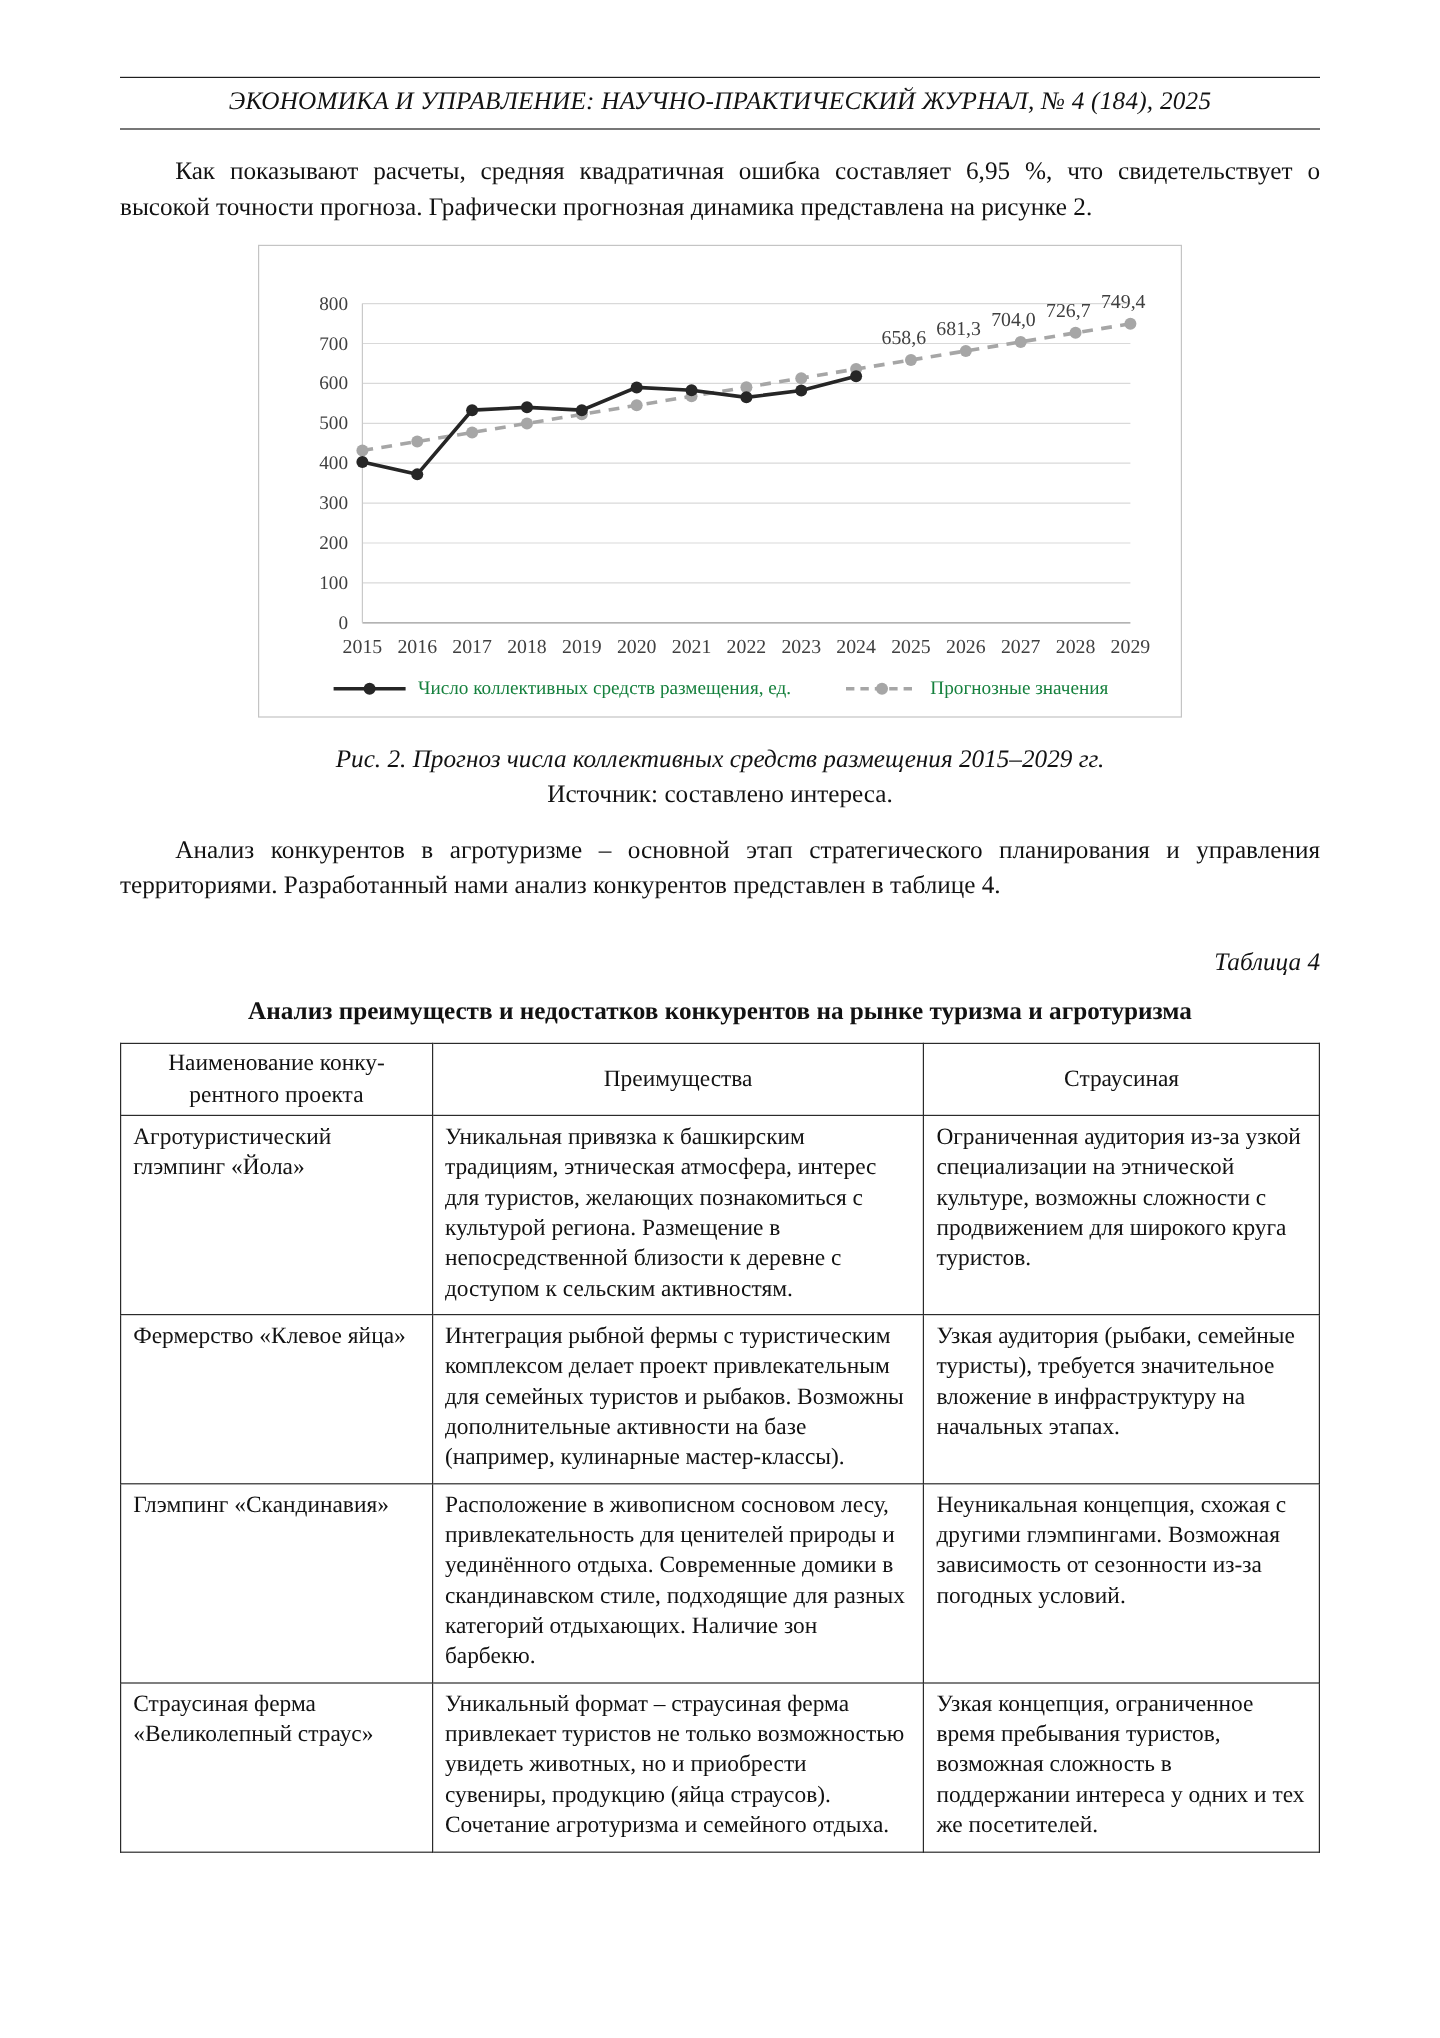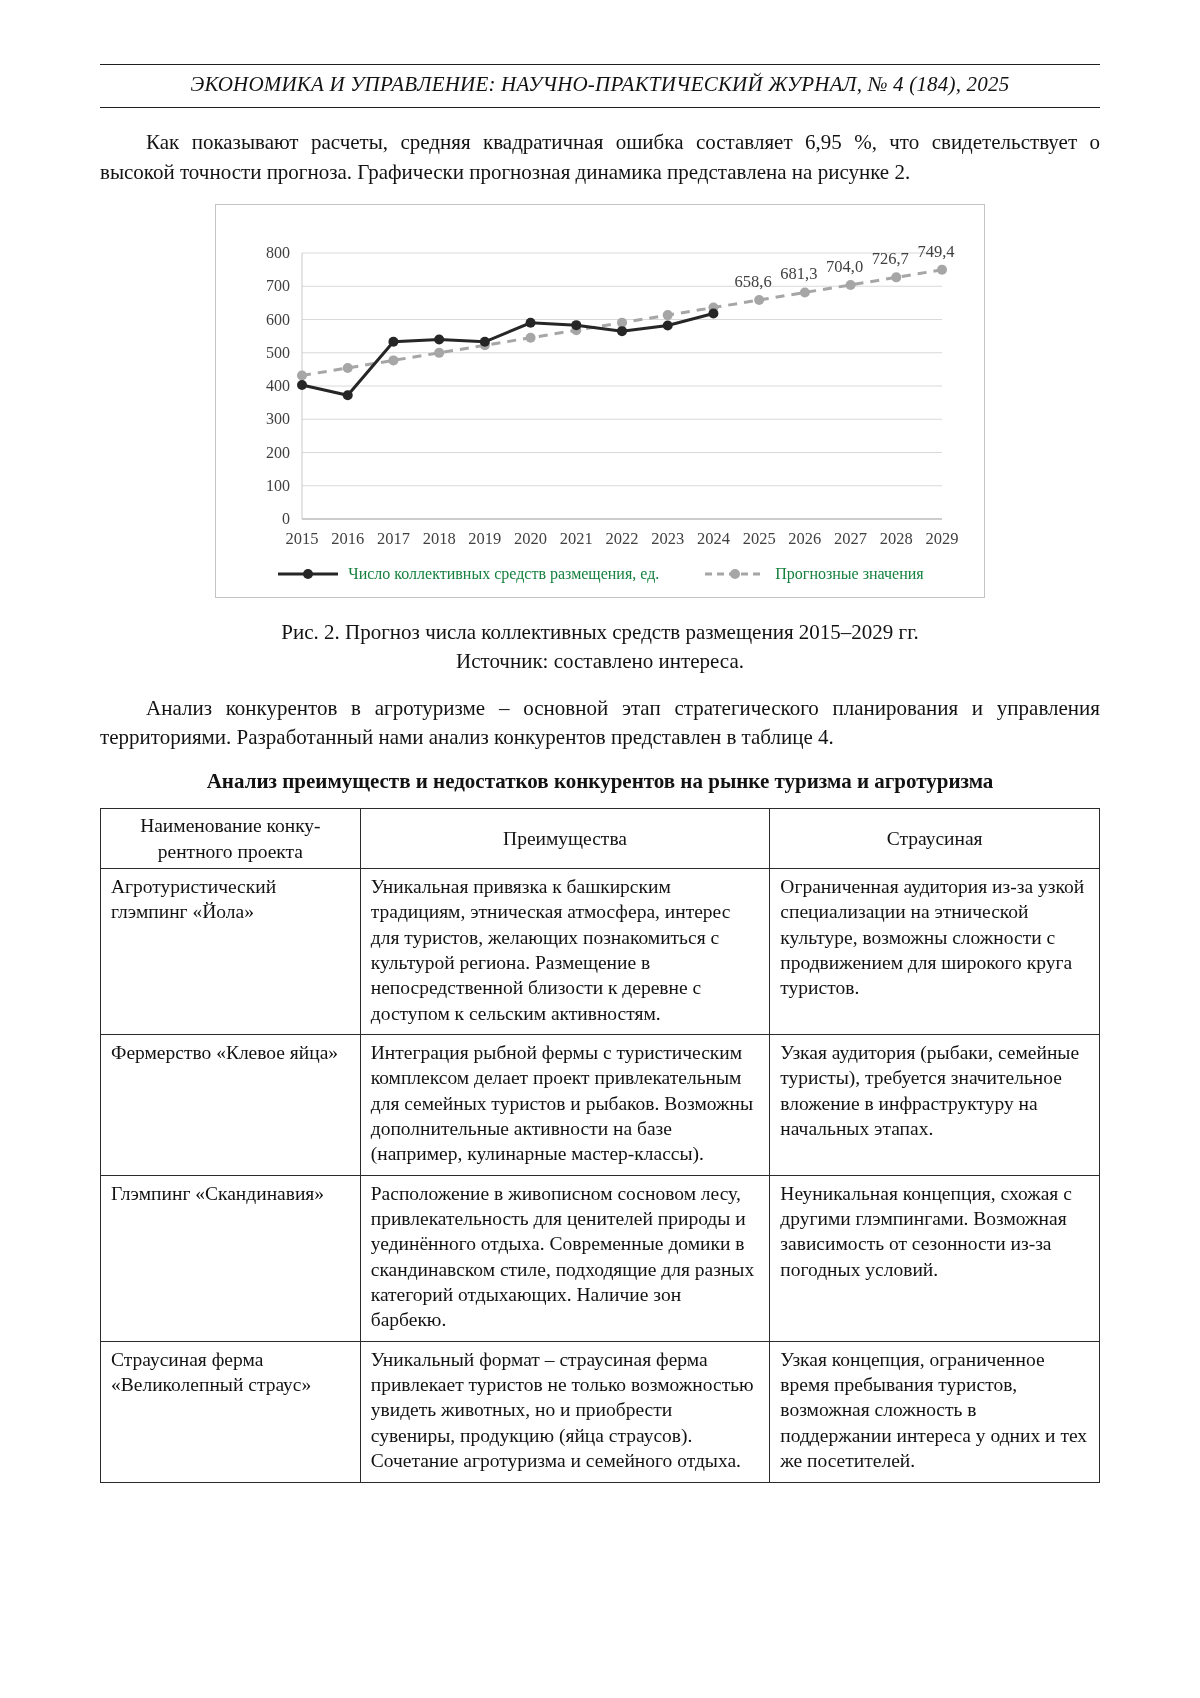--- a/index.html
+++ b/index.html
@@ -43,20 +43,21 @@
     align-items:center;
     gap:44px;
     font-size:16px;
     color:#15803d;
     margin-top:6px;
     padding-bottom:6px;
   }
   .legend-item{display:flex;align-items:center;gap:8px;}
   .caption{
     text-align:center;
+    font-style:italic;
     font-size:21px;
     margin-top:22px;
   }
   .caption-src{
     text-align:center;
     font-size:21px;
     margin-top:4px;
   }
   .table-label{
     text-align:right;
@@ -192,20 +193,21 @@
           <span>Прогнозные значения</span>
         </span>
       </div>
   </div>
 
   <div class="caption">Рис. 2. Прогноз числа коллективных средств размещения 2015–2029 гг.</div>
   <div class="caption-src">Источник: составлено интереса.</div>
 
   <p class="body-text">Анализ конкурентов в агротуризме – основной этап стратегического планирования и управления территориями. Разработанный нами анализ конкурентов представлен в таблице 4.</p>
 
+  <div class="table-label">Таблица 4</div>
   <div class="table-title">Анализ преимуществ и недостатков конкурентов на рынке туризма и агротуризма</div>
 
   <table class="cmp">
     <colgroup>
       <col style="width:26%">
       <col style="width:41%">
       <col style="width:33%">
     </colgroup>
     <thead>
       <tr>

